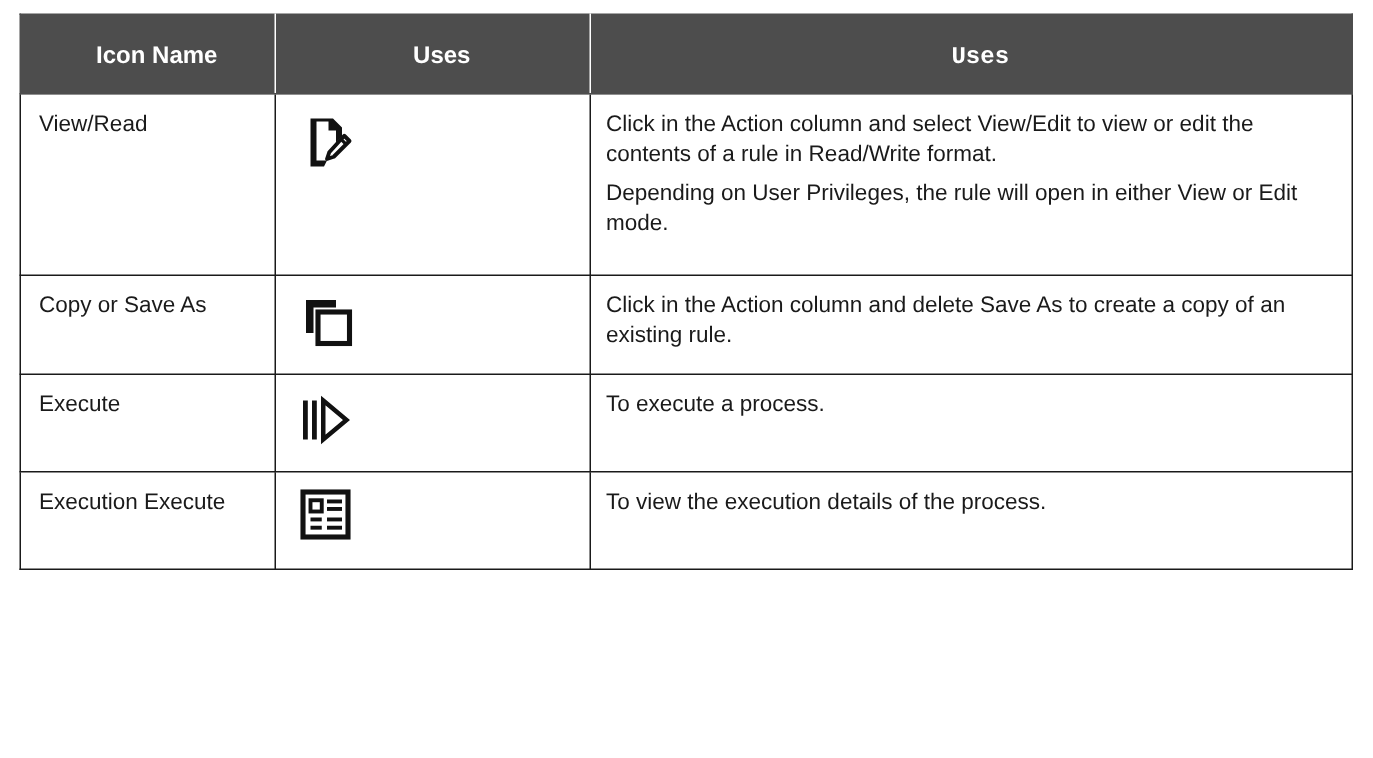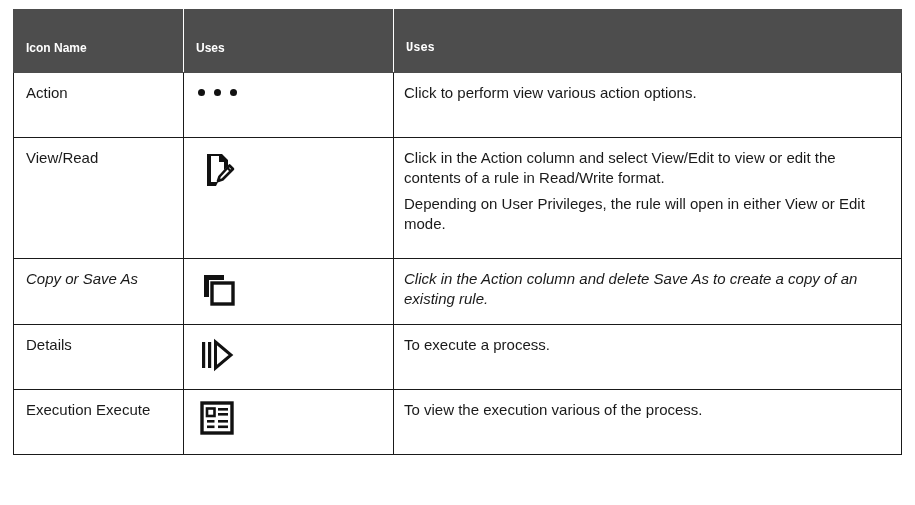--- a/index.html
+++ b/index.html
@@ -28,25 +28,25 @@
     border-collapse: collapse;
     table-layout: fixed;
   }
   table.icon-table col.c-name  { width: 170px; }
   table.icon-table col.c-icon  { width: 210px; }
   table.icon-table col.c-uses  { width: 508px; }
 
   thead th {
     background: #4d4d4d;
     color: #ffffff;
-    font-size: 12px;
+    font-size: 16px;
     font-weight: bold;
-    text-align: left;
+    text-align: center;
     vertical-align: middle;
-    padding: 14px 0 0 12px;
+    padding: 4px 0 0 12px;
     height: 48px;
     border: 1px solid #4d4d4d;
     border-right-color: #ffffff;
   }
   thead th:last-child { border-right-color: #4d4d4d; font-family: Liberation Mono, monospace; }
 
   tbody td {
     border: 1px solid #1a1a1a;
     font-size: 15px;
     color: #1a1a1a;
@@ -57,21 +57,21 @@
   }
   tbody td.cell-name { padding-left: 12px; white-space: nowrap; }
   tbody td.cell-icon { padding-left: 12px; }
   tbody td.cell-uses { padding-left: 10px; padding-right: 14px; }
   tbody td.cell-uses p { margin: 0 0 7px 0; }
   tbody td.cell-uses p:last-child { margin-bottom: 0; }
 
   
   tr.r-action      td { height: 28px; }
   tr.r-viewedit    td { height: 100px; }
-  tr.r-copy        td { height: 45px; font-style: italic; }
+  tr.r-copy        td { height: 45px; }
   tr.r-delete      td { height: 45px; }
   tr.r-execute     td { height: 42px; }
   tr.r-execdetails td { height: 40px; }
 
   
   .icon-wrap {
     position: relative;
     display: block;
     width: 60px;
     height: 44px;
@@ -121,35 +121,20 @@
     <thead>
       <tr>
         <th>Icon Name</th>
         <th>Uses</th>
         <th>Uses</th>
       </tr>
     </thead>
 
     <tbody>
 
-      <tr class="r-action">
-        <td class="cell-name">Action</td>
-        <td class="cell-icon">
-          <span class="icon-wrap">
-            <span class="ic-dots">
-                <i></i>
-                <i></i>
-                <i></i>
-              </span>
-          </span>
-        </td>
-        <td class="cell-uses">
-          <p>Click to perform view various action options.</p>
-        </td>
-      </tr>
 
       <tr class="r-viewedit">
         <td class="cell-name">View/Read</td>
         <td class="cell-icon">
           <span class="icon-wrap">
             <svg class="ic-doc" width="40" height="40" viewBox="0 0 40 40" aria-hidden="true">
               <path d="M7 4 H22 L28 10 V16 L24 20 V12 H19 V6 H11 V32 H18 L16 36 H7 Z" fill="#111111"></path>
               <path d="M21 5.5 L26.5 11 H21 Z" fill="#111111"></path>
               <path d="M29.5 15.5 L33 19 L22.5 29.5 L18 31 L19.5 26.5 Z" fill="none" stroke="#111111" stroke-width="2.6" stroke-linejoin="round"></path>
               <path d="M27.3 17.7 L30.8 21.2" stroke="#111111" stroke-width="2.2"></path>
@@ -172,21 +157,21 @@
             </svg>
           </span>
         </td>
         <td class="cell-uses">
           <p>Click in the Action column and delete Save As to create a copy of an existing rule.</p>
         </td>
       </tr>
 
 
       <tr class="r-execute">
-        <td class="cell-name">Details</td>
+        <td class="cell-name">Execute</td>
         <td class="cell-icon">
           <span class="icon-wrap">
             <svg class="ic-exec" width="40" height="34" viewBox="0 0 40 34" aria-hidden="true">
               <rect x="4" y="4" width="3.2" height="26" fill="#111111"></rect>
               <rect x="10" y="4" width="3.2" height="26" fill="#111111"></rect>
               <path d="M17.5 4 L33 17 L17.5 30 Z" fill="none" stroke="#111111" stroke-width="3"></path>
             </svg>
           </span>
         </td>
         <td class="cell-uses">
@@ -204,19 +189,19 @@
               <rect x="19" y="7" width="10" height="2.6" fill="#111111"></rect>
               <rect x="19" y="12" width="10" height="2.6" fill="#111111"></rect>
               <rect x="8" y="19" width="7.5" height="2.6" fill="#111111"></rect>
               <rect x="19" y="19" width="10" height="2.6" fill="#111111"></rect>
               <rect x="8" y="24.5" width="7.5" height="2.6" fill="#111111"></rect>
               <rect x="19" y="24.5" width="10" height="2.6" fill="#111111"></rect>
             </svg>
           </span>
         </td>
         <td class="cell-uses">
-          <p>To view the execution various of the process.</p>
+          <p>To view the execution details of the process.</p>
         </td>
       </tr>
 
     </tbody>
   </table>
 </div>
 
 </body></html>

